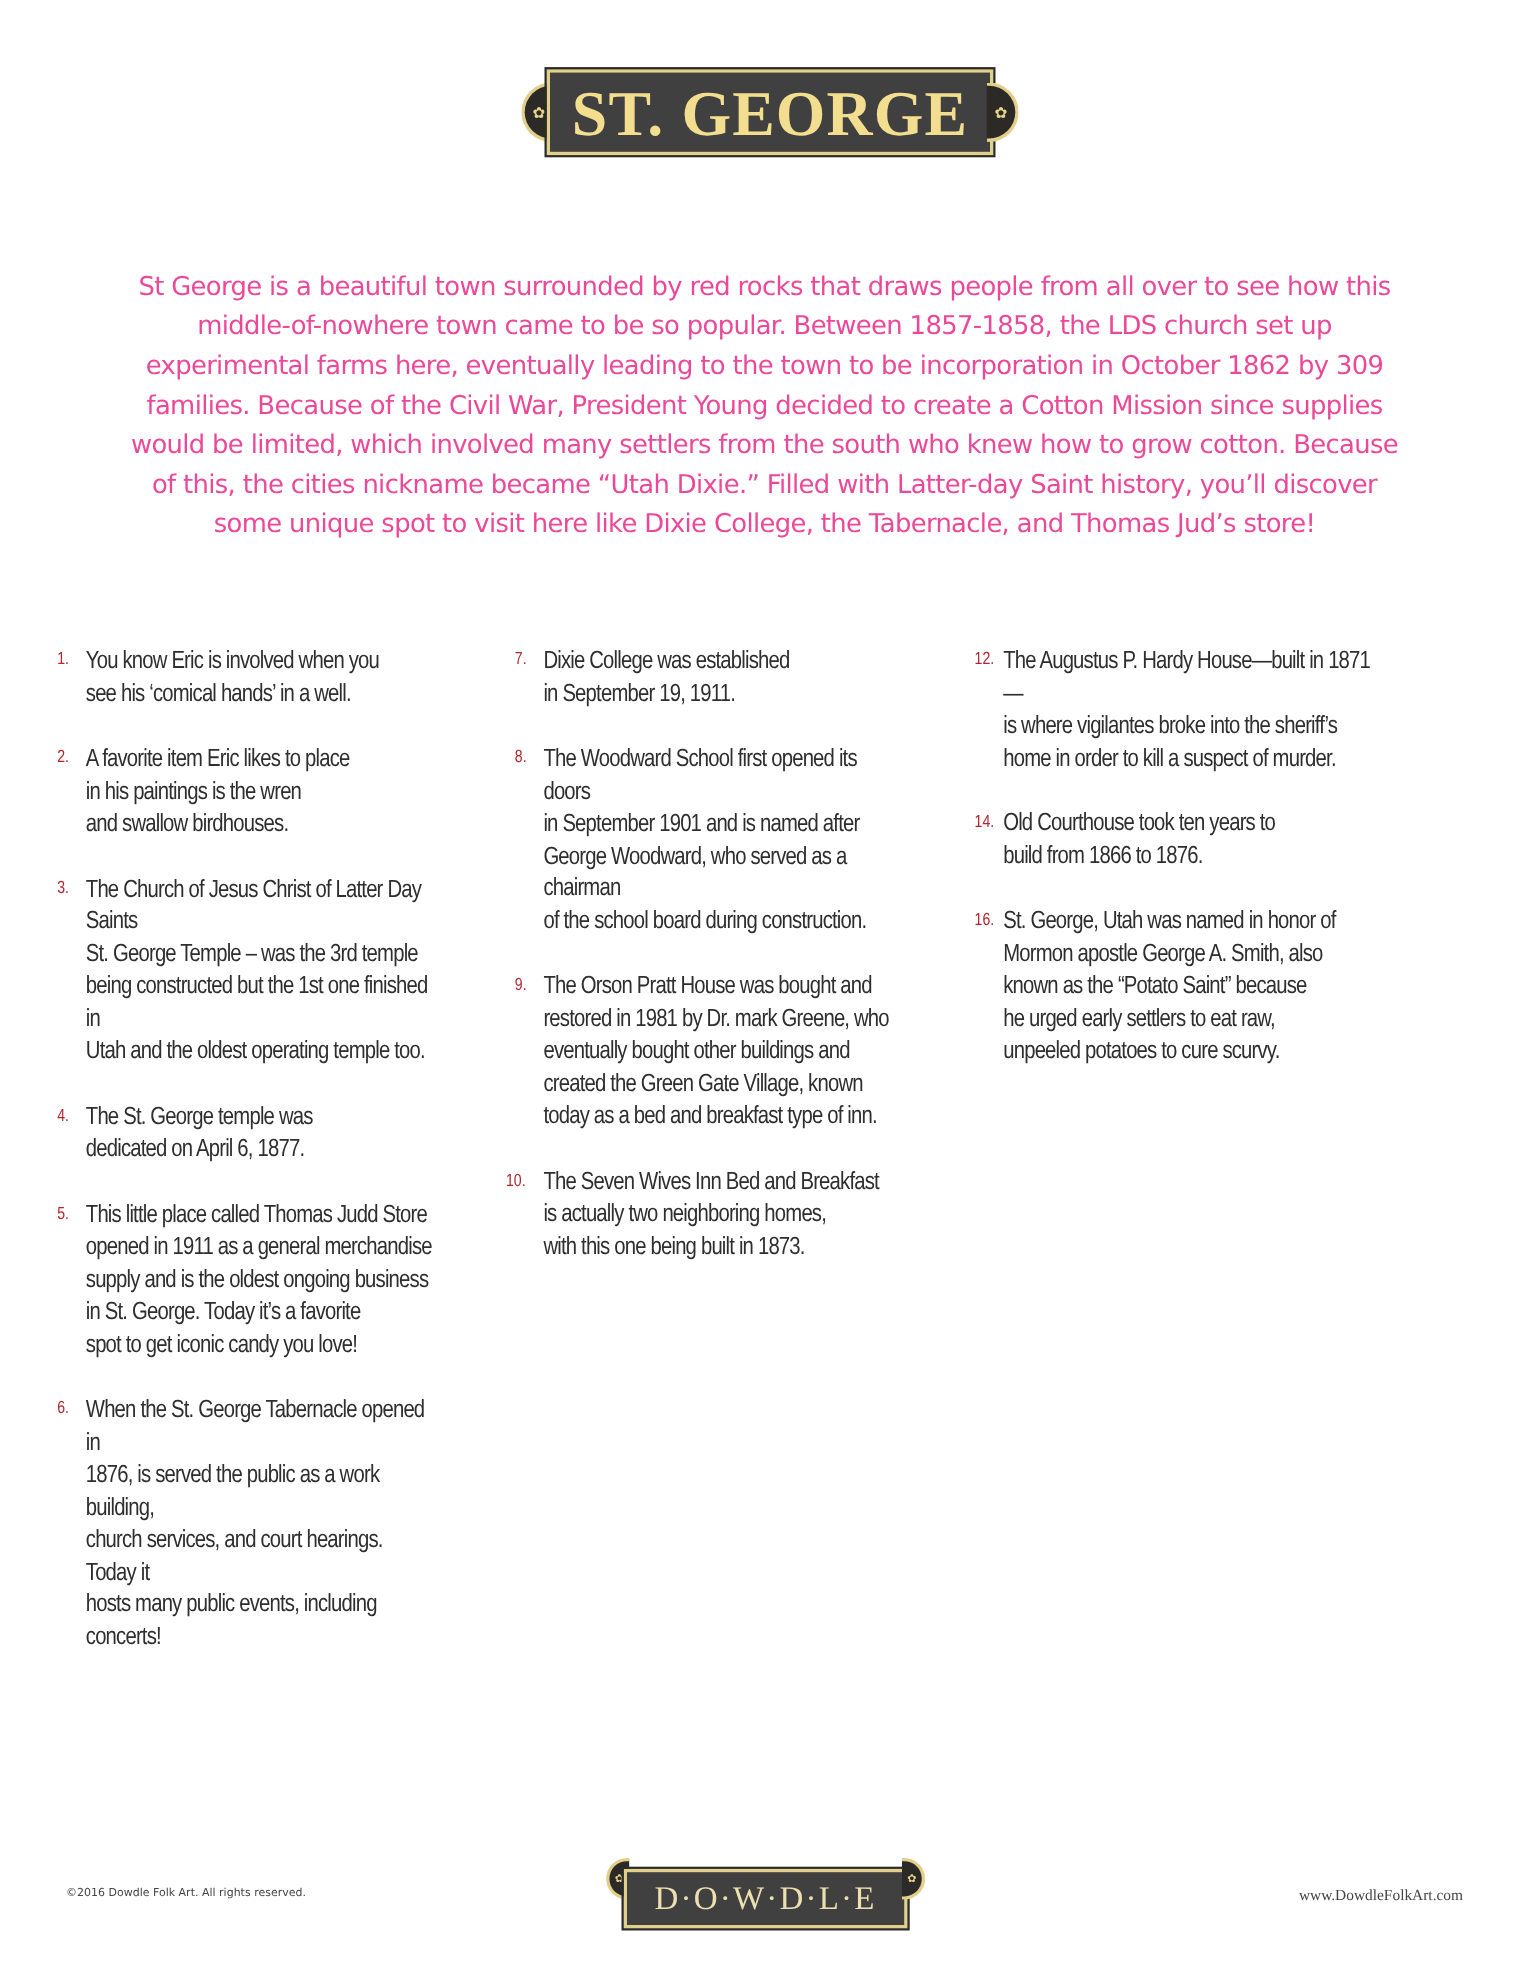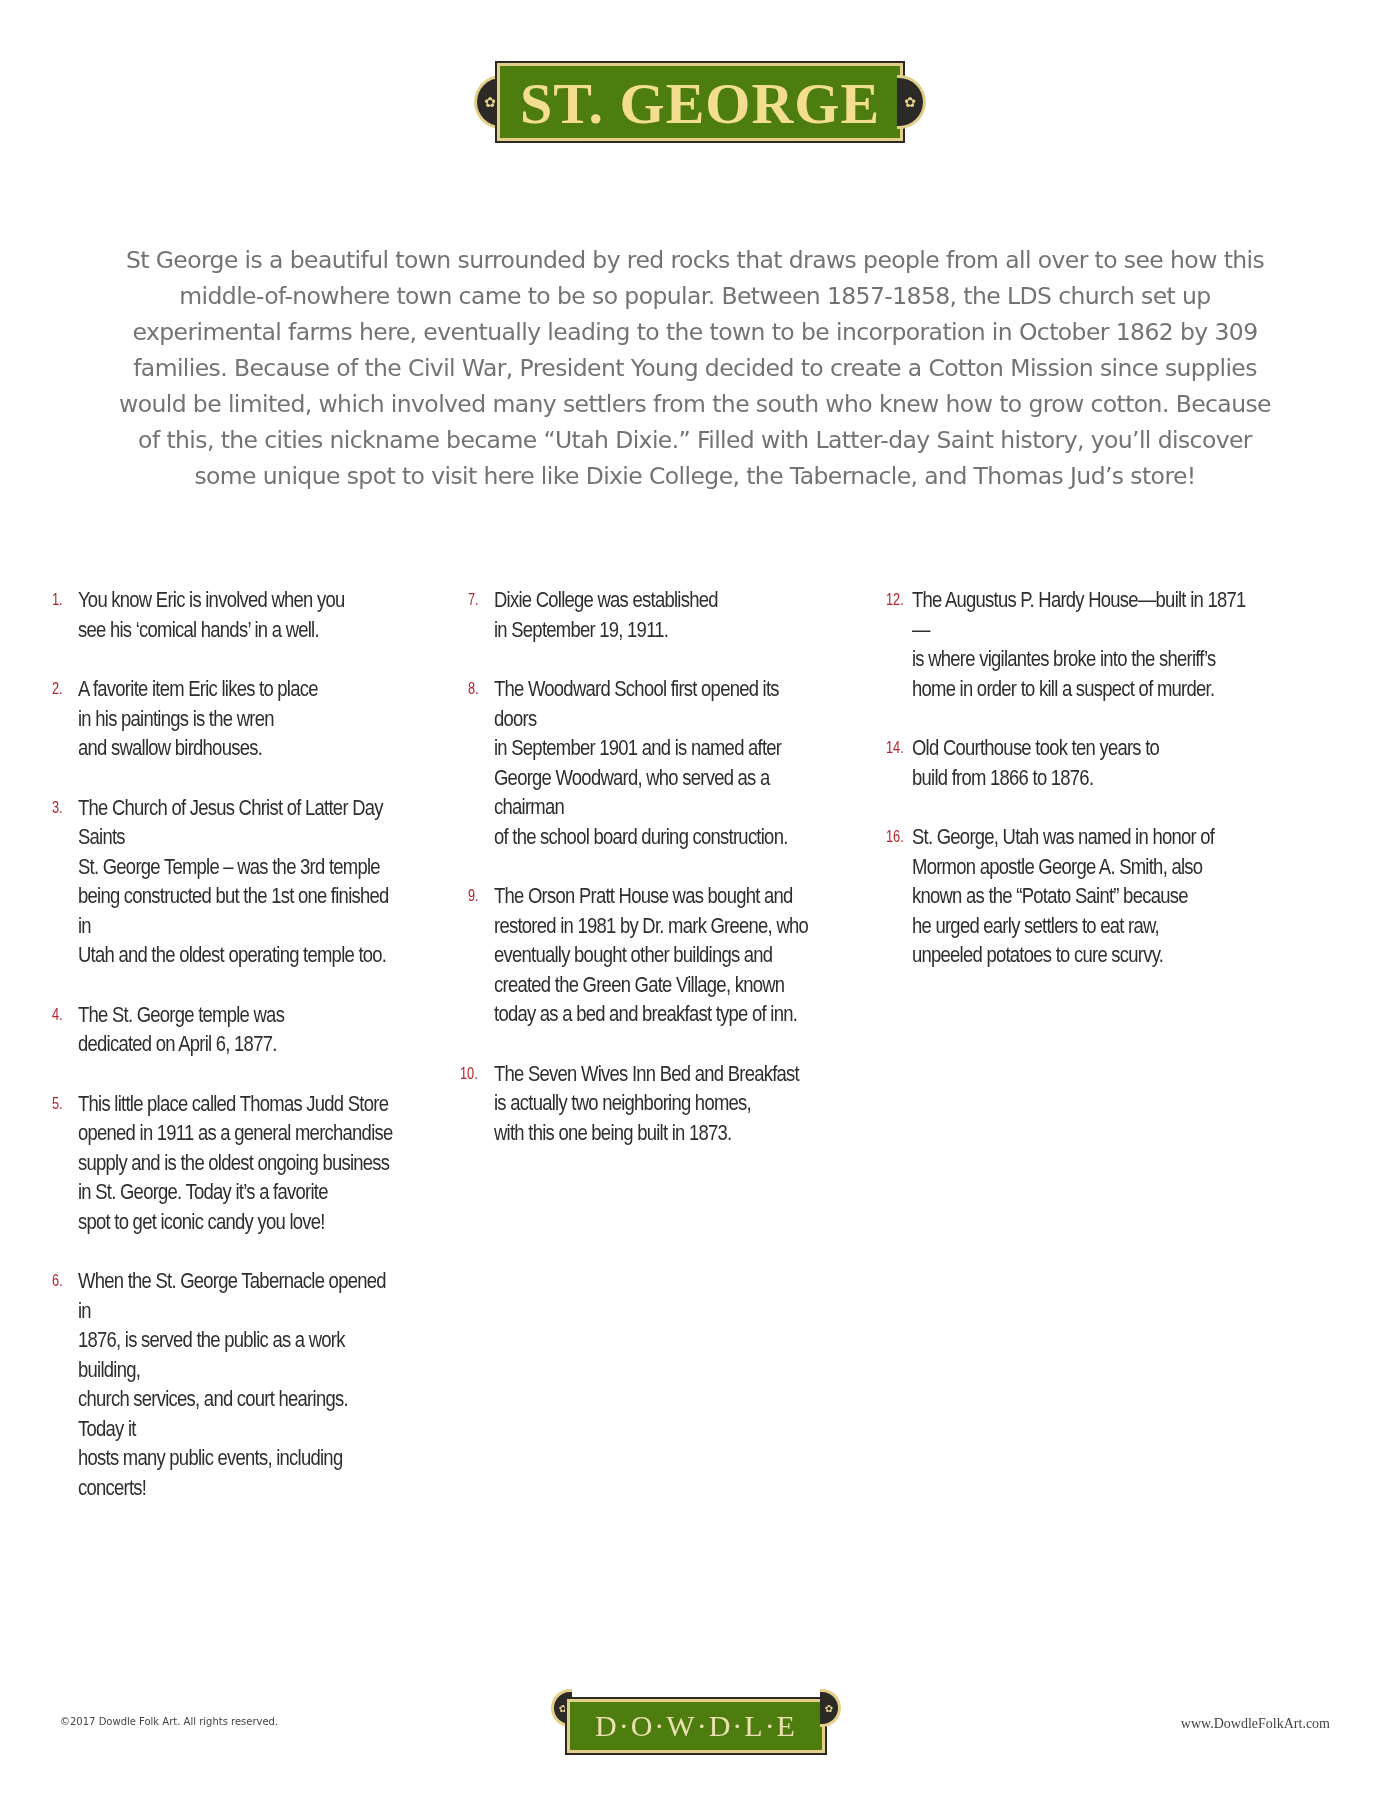--- a/index.html
+++ b/index.html
@@ -5,21 +5,21 @@
   html, body { margin: 0; padding: 0; background: #ffffff; }
   body {
     width: 1391px; height: 1800px; position: relative; overflow: hidden;
     font-family: "Liberation Sans", sans-serif; color: #2e2e2e;
   }
   
   .sign {
     position: absolute; display: flex; align-items: center; justify-content: center;
   }
   .sign .plate {
-    position: relative; background: #4d7c0f;
+    position: relative; background: #404040;
     border: 3px solid #e2cf8a; outline: 2px solid #2b2a26;
     display: flex; align-items: center; justify-content: center;
   }
   .sign .ear {
     position: absolute; top: 50%; transform: translateY(-50%);
     background: #2b2a26; border: 3px solid #e2cf8a;
     display: flex; align-items: center; justify-content: center;
     color: #e8d48d;
   }
   .sign .ear.left { border-right: none; border-radius: 40px 0 0 40px; }
@@ -29,21 +29,21 @@
   .title-sign .ear { width: 26px; height: 48px; font-size: 14px; }
   .title-sign .ear.left { left: 4px; }
   .title-sign .ear.right { right: 4px; }
   .title-text {
     font-family: "Liberation Serif", "DejaVu Serif", serif; font-weight: bold;
     font-size: 58px; color: #f3dd8f; letter-spacing: 1px; line-height: 1;
     padding-top: 4px;
   }
   .intro {
     position: absolute; left: 115px; top: 218px; width: 1160px;
-    text-align: center; font-size: 23.5px; line-height: 36px; color: #737373;
+    text-align: center; font-size: 23.5px; line-height: 36px; color: #ec4899;
     font-family: "DejaVu Sans", sans-serif; letter-spacing: -0.6px;
   }
   .col { position: absolute; top: 585px; }
   .col1 { left: 52px; width: 410px; }
   .col2 { left: 468px; width: 420px; }
   .col3 { left: 886px; width: 440px; }
   .item { display: flex; margin-bottom: 30px; }
   .num {
     color: #b2242e; font-family: "Liberation Sans", sans-serif;
     font-size: 16px; width: 26px; flex: 0 0 26px; line-height: 29.5px;
@@ -175,21 +175,21 @@
   <div class="item">
       <span class="num">16.</span>
       <span class="txt">St. George, Utah was named in honor of
 Mormon apostle George A. Smith, also
 known as the “Potato Saint” because
 he urged early settlers to eat raw,
 unpeeled potatoes to cure scurvy.</span>
     </div>
 </div>
 
-<div class="footer-left">©2017 Dowdle Folk Art. All rights reserved.</div>
+<div class="footer-left">©2016 Dowdle Folk Art. All rights reserved.</div>
 
 <div class="sign brand-sign">
   <div class="ear left">
       <span>✿</span>
     </div>
   <div class="plate">
     <span class="brand-text">D·O·W·D·L·E</span>
   </div>
   <div class="ear right">
       <span>✿</span>

